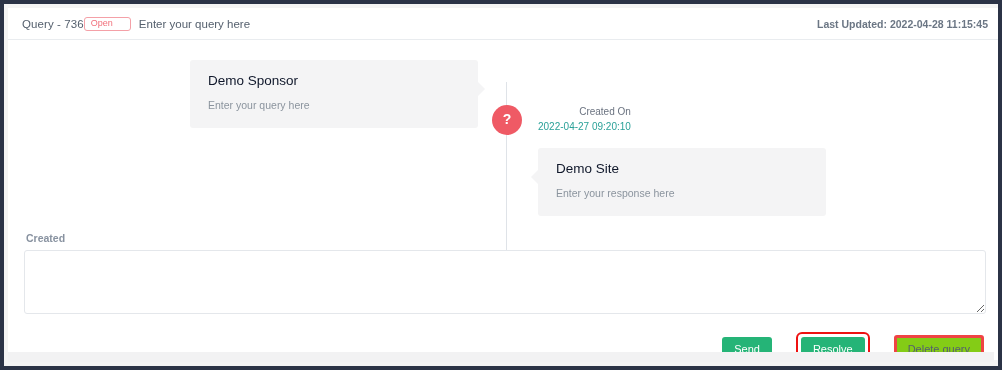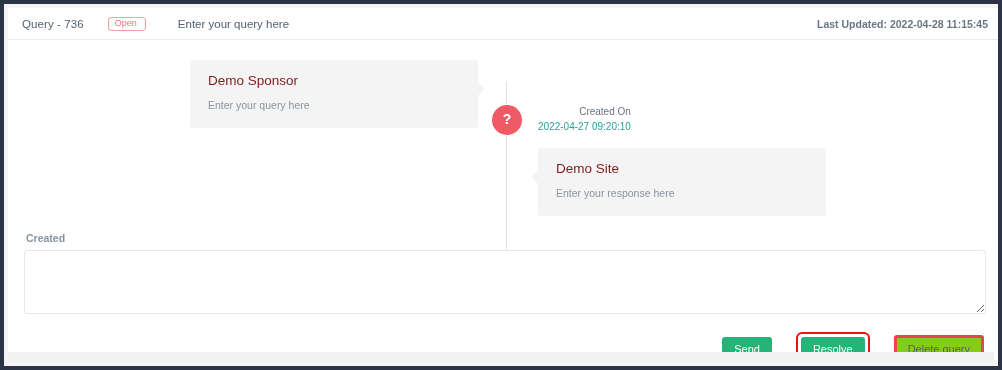--- a/index.html
+++ b/index.html
@@ -39,36 +39,36 @@
     height: 32px;
     border-bottom: 1px solid #e9ecef;
     display: flex;
     align-items: center;
     padding: 0 12px 0 14px;
     box-sizing: border-box;
   }
   .header-left {
     display: flex;
     align-items: center;
-    gap: 24px;
+    gap: 0;
     text-align: right;
   }
   .query-title {
     font-size: 11.5px;
     color: #55606e;
     letter-spacing: .1px;
     white-space: nowrap;
   }
   .status-badge {
     display: inline-block;
     font-size: 9px;
     color: #f1707b;
     border: 1px solid #f4a0a7;
     border-radius: 3px;
-    padding: 1px 8px 2px 6px;
+    padding: 1px 17px 2px 6px;
     line-height: 1;
     background: #ffffff;
     white-space: nowrap;
   }
   .query-subject {
     font-size: 11.5px;
     color: #55606e;
     margin-left: 8px;
     white-space: nowrap;
   }
@@ -153,21 +153,21 @@
     top: 22px;
     width: 0;
     height: 0;
     border-top: 7px solid transparent;
     border-bottom: 7px solid transparent;
     border-right: 7px solid #f4f4f5;
   }
 
   .bubble-author {
     font-size: 13.5px;
-    color: #7f1d1d;
+    color: #0f172a;
     margin: 0 0 10px 0;
     line-height: 1.1;
   }
   .bubble-text {
     font-size: 10.5px;
     color: #8b949e;
     line-height: 1.3;
     margin: 0;
   }
 

